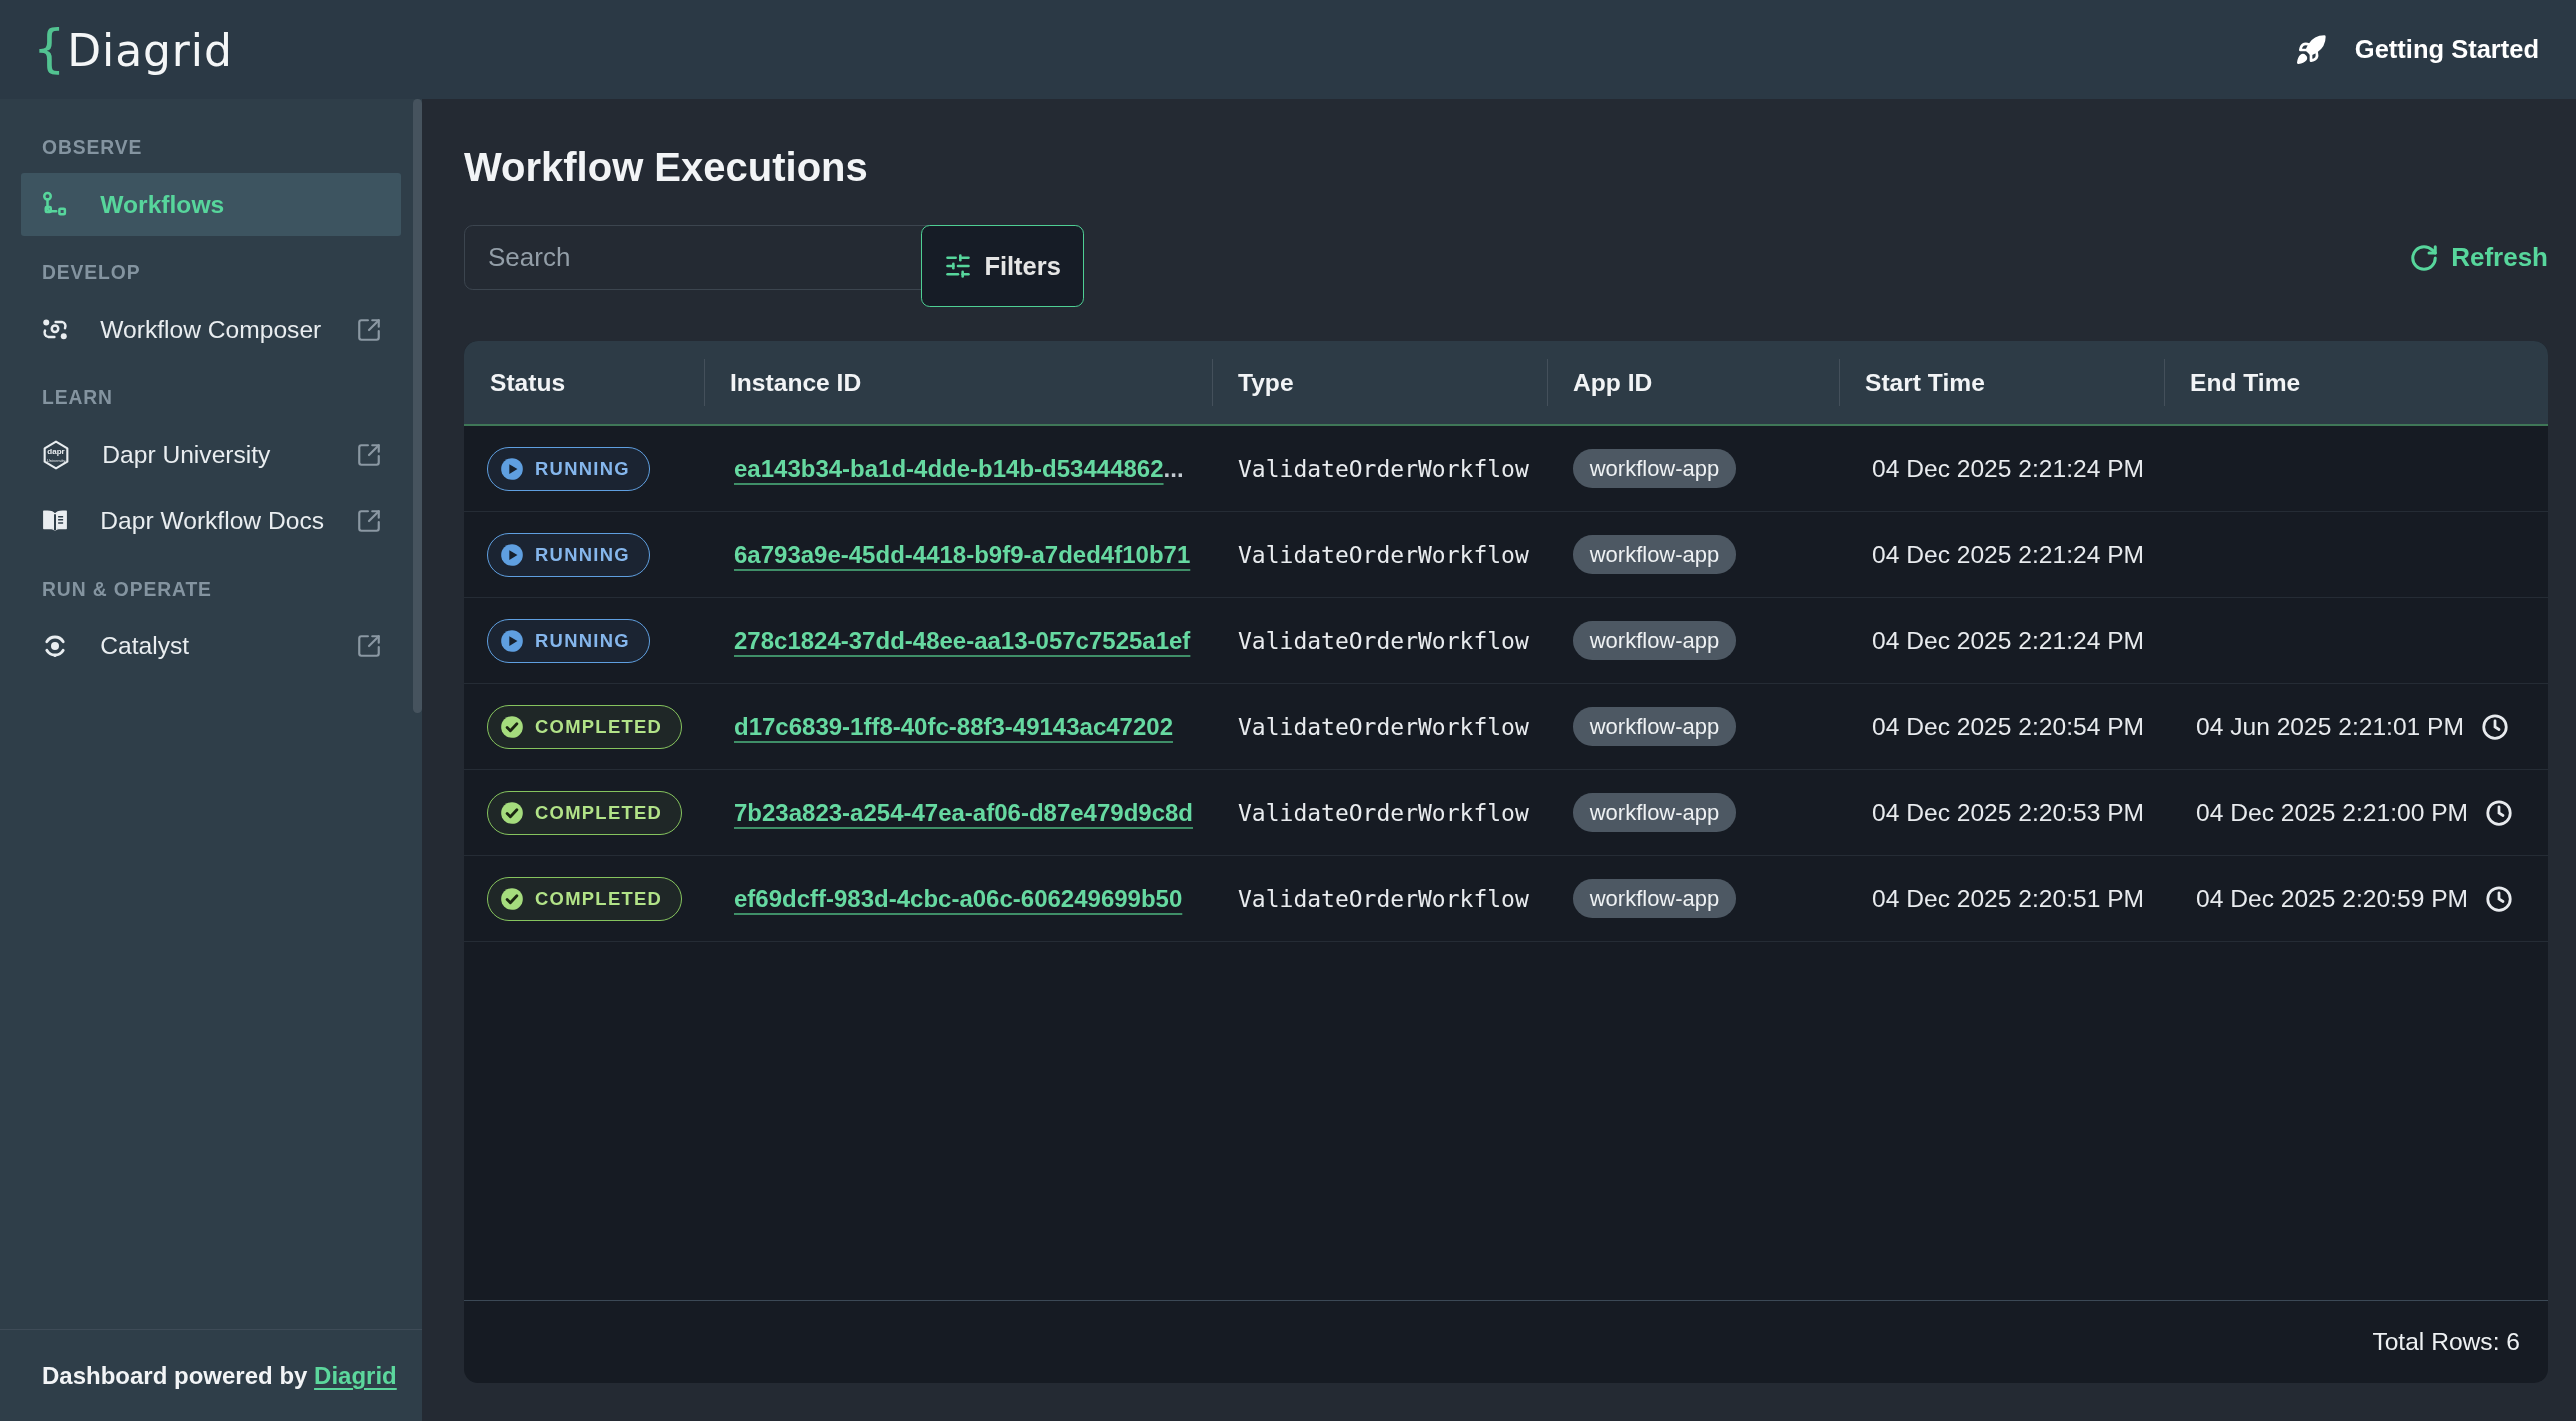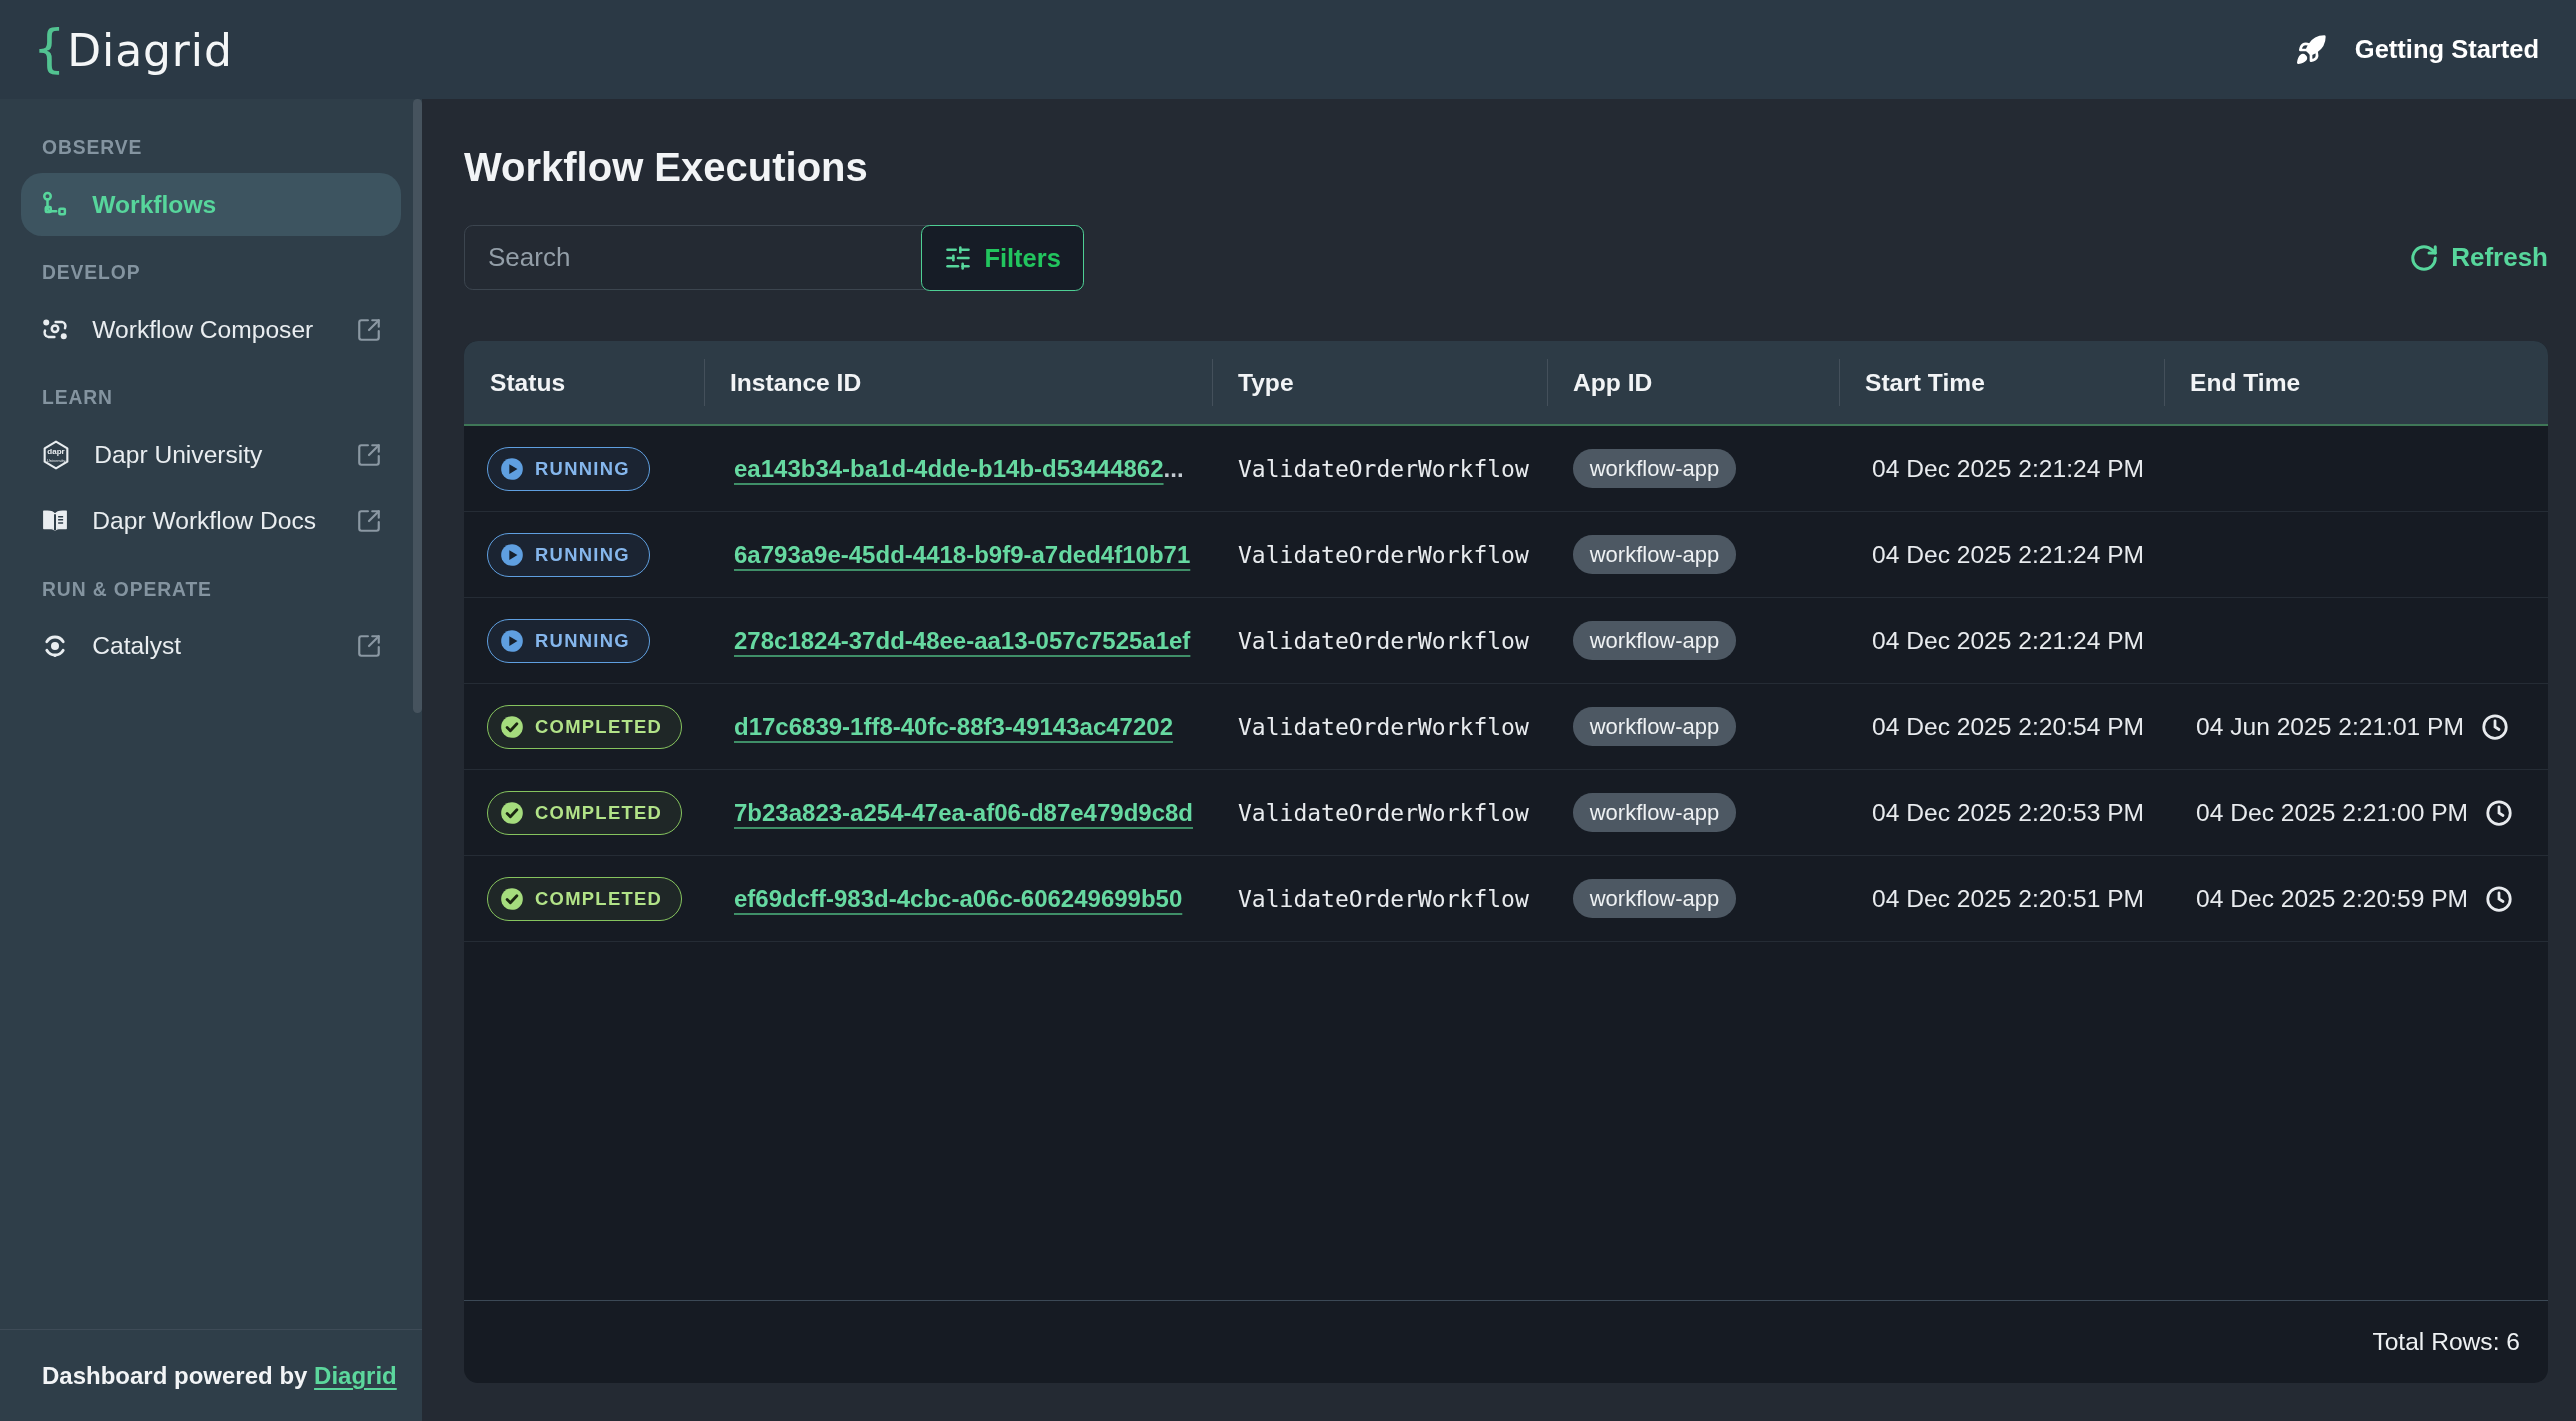--- a/index.html
+++ b/index.html
@@ -15,34 +15,34 @@
   .getting-started { display:flex; align-items:center; gap:28px; color:#ffffff; font-size:25.5px; font-weight:700; cursor:pointer; }
 
   
   .body { flex:1; display:flex; min-height:0; }
 
   
   .sidebar { width:422px; background:#2f3e49; display:flex; flex-direction:column; position:relative; flex:0 0 auto; }
   .sidebar-scrollbar { position:absolute; right:0; top:0; width:8.8px; height:614px; background:#46535e; border-radius:4.4px; }
   .nav { flex:1; padding-top:12.3px; }
   .nav-heading { color:#8494a0; font-size:19.3px; font-weight:700; letter-spacing:0.9px; margin:26px 0 14px 42px; }
-  .nav-item { display:flex; align-items:center; gap:22px; height:63px; margin:3.5px 21px; padding:0 19.3px; border-radius:21px; color:#e9edf0; font-size:24.6px; cursor:pointer; }
+  .nav-item { display:flex; align-items:center; gap:30px; height:63px; margin:3.5px 21px; padding:0 19.3px; border-radius:3px; color:#e9edf0; font-size:24.6px; cursor:pointer; }
   .nav-item.active { background:#3d5460; color:#57d69c; font-weight:700; }
   .nav-item .ext { margin-left:auto; display:flex; }
   .sidebar-footer { flex:0 0 auto; border-top:0.9px solid #3e4b57; padding:32px 0 32px 42px; font-size:24px; font-weight:700; color:#f2f4f6; }
   .sidebar-footer a { color:#5cd79d; text-decoration:underline; text-underline-offset:4.4px; cursor:pointer; }
 
   
   .main { flex:1; display:flex; flex-direction:column; padding:46px 28px 39px 42px; min-width:0; }
   .page-title { color:#f2f4f6; font-size:40px; font-weight:700; margin-bottom:35px; }
   .controls-row { display:flex; align-items:center; justify-content:space-between; margin-bottom:51px; }
   .search-wrap { position:relative; width:620px; height:65px; }
   .search-input { width:100%; height:100%; background:transparent; border:0.9px solid #3c454f; border-radius:8.8px; color:#dfe4e8; font-size:26px; padding:0 184px 0 23px; outline:none; font-family:"Liberation Sans", sans-serif; }
   .search-input::placeholder { color:#939ea8; }
-  .filters-btn { position:absolute; right:0; top:0; height:66px; width:163px; background:#161c26; border:1.8px solid #4ecf94; border-radius:8.8px; display:flex; align-items:center; justify-content:center; gap:12.3px; color:#22c55e; font-size:25.5px; font-weight:700; cursor:pointer; }
+  .filters-btn { position:absolute; right:0; top:0; height:82px; width:163px; background:#161c26; border:1.8px solid #4ecf94; border-radius:8.8px; display:flex; align-items:center; justify-content:center; gap:12.3px; color:#e5e5e5; font-size:25.5px; font-weight:700; cursor:pointer; }
   .refresh-btn { display:flex; align-items:center; gap:12.3px; background:none; border:none; color:#57d69c; font-size:26px; font-weight:700; cursor:pointer; font-family:"Liberation Sans", sans-serif; }
 
   
   .card { flex:1; background:#161b23; border-radius:14px; display:flex; flex-direction:column; min-height:0; }
   .tgrid { display:grid; grid-template-columns:240px 508px 335px 292px 325px 1fr; align-items:center; }
   .thead { height:85px; background:#2d3b46; border-radius:14px 14px 0 0; border-bottom:2.6px solid #3f7757; flex:0 0 auto; }
   .th { color:#f2f4f6; font-size:24.6px; font-weight:700; padding-left:26px; position:relative; height:100%; display:flex; align-items:center; }
   .th:not(:first-child)::before { content:""; position:absolute; left:0; top:18.4px; bottom:18.4px; width:0.9px; background:#44505b; }
   .trow { height:86px; border-bottom:0.9px solid #252c35; flex:0 0 auto; }
   .cell { padding-left:26px; color:#e8ebee; font-size:24.6px; display:flex; align-items:center; }

